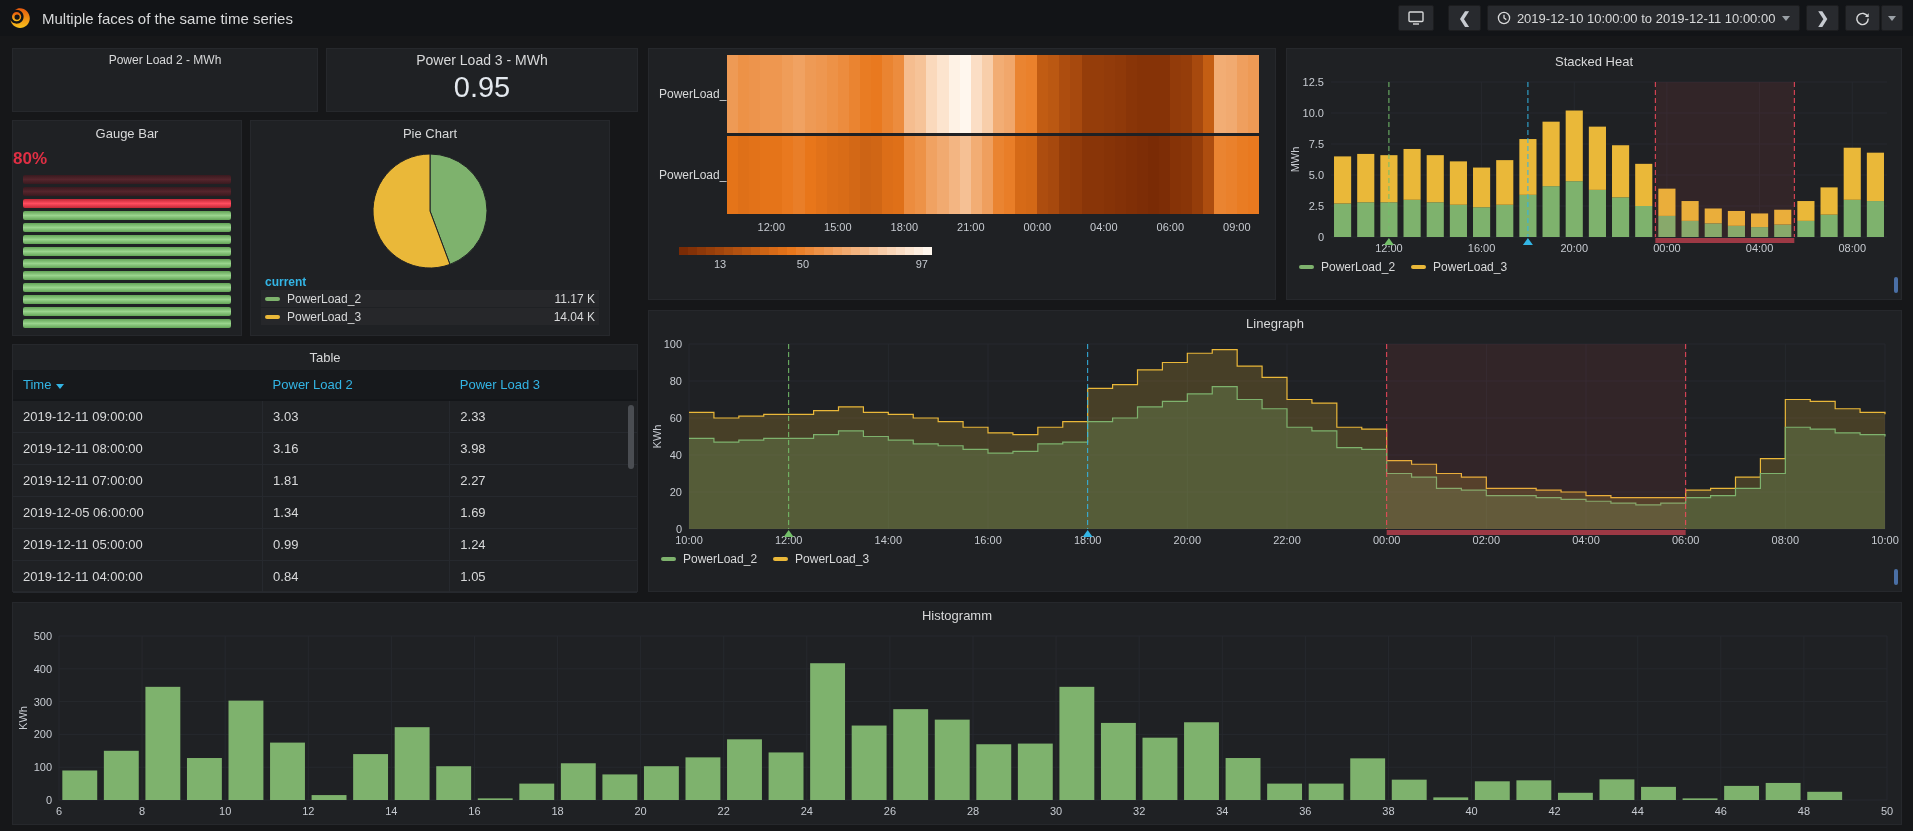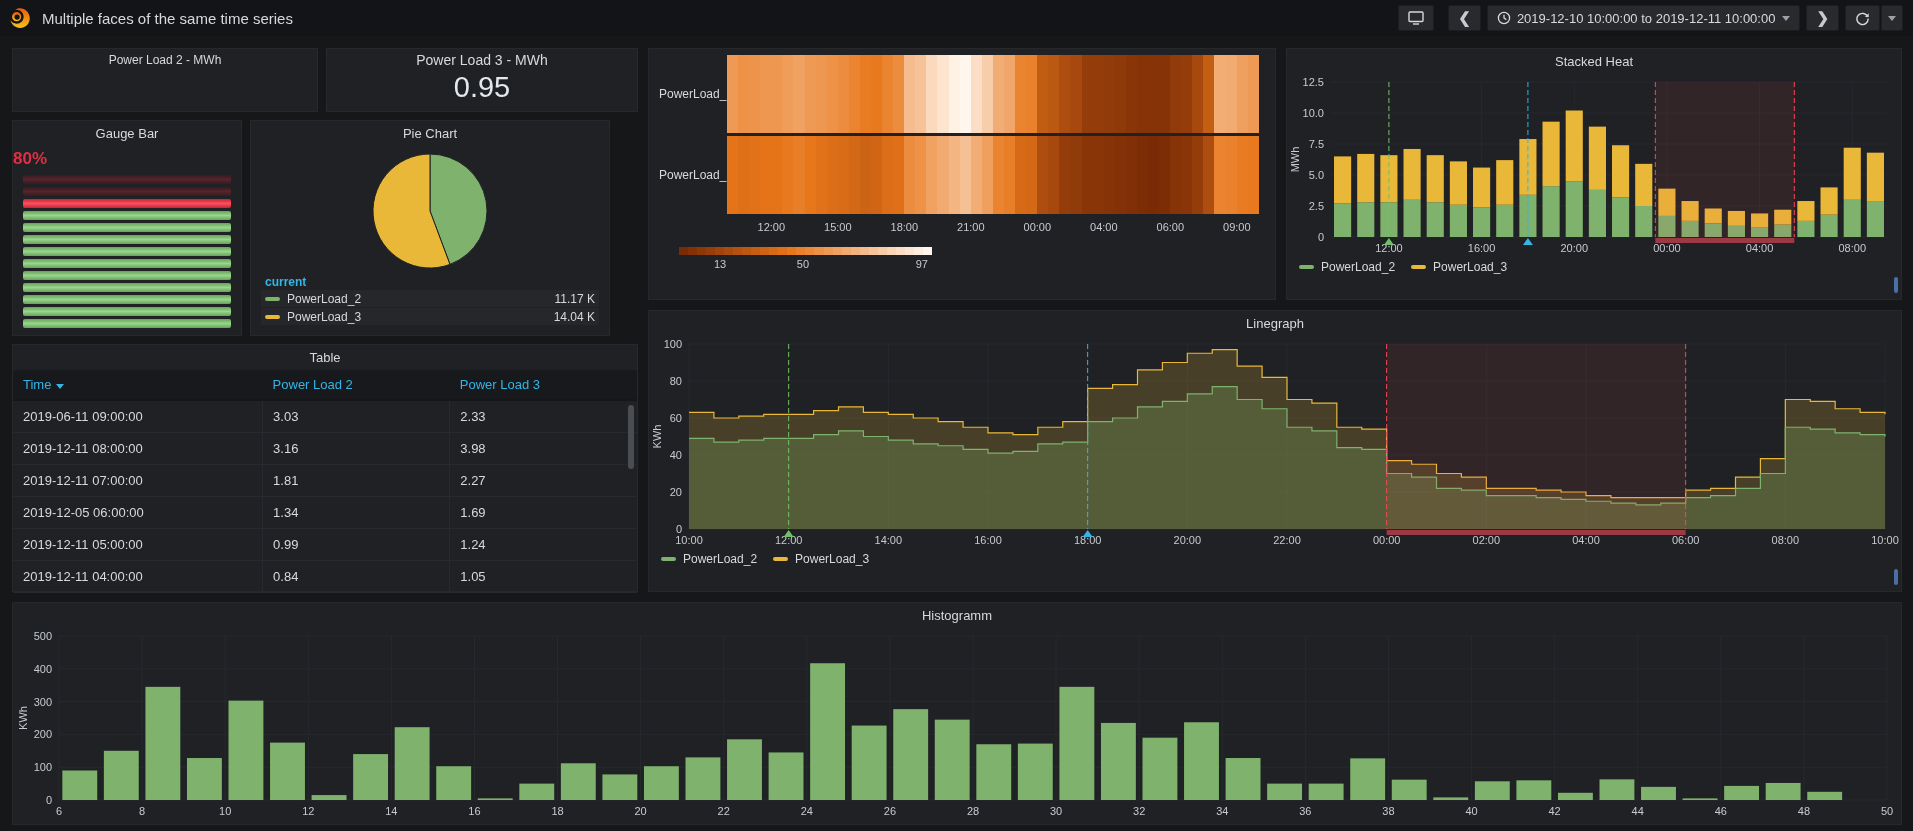--- a/index.html
+++ b/index.html
@@ -174,21 +174,21 @@
     <table class="tbl">
       <thead id="table-head">
           <tr>
             <th style="width: 40%;">Time<span class="sort-caret"></span></th>
             <th>Power Load 2</th>
             <th>Power Load 3</th>
           </tr>
         </thead>
       <tbody id="table-body">
           <tr>
-            <td>2019-06-11 09:00:00</td>
+            <td>2019-12-11 09:00:00</td>
             <td>3.03</td>
             <td>2.33</td>
           </tr>
           <tr>
             <td>2019-12-11 08:00:00</td>
             <td>3.16</td>
             <td>3.98</td>
           </tr>
           <tr>
             <td>2019-12-11 07:00:00</td>

